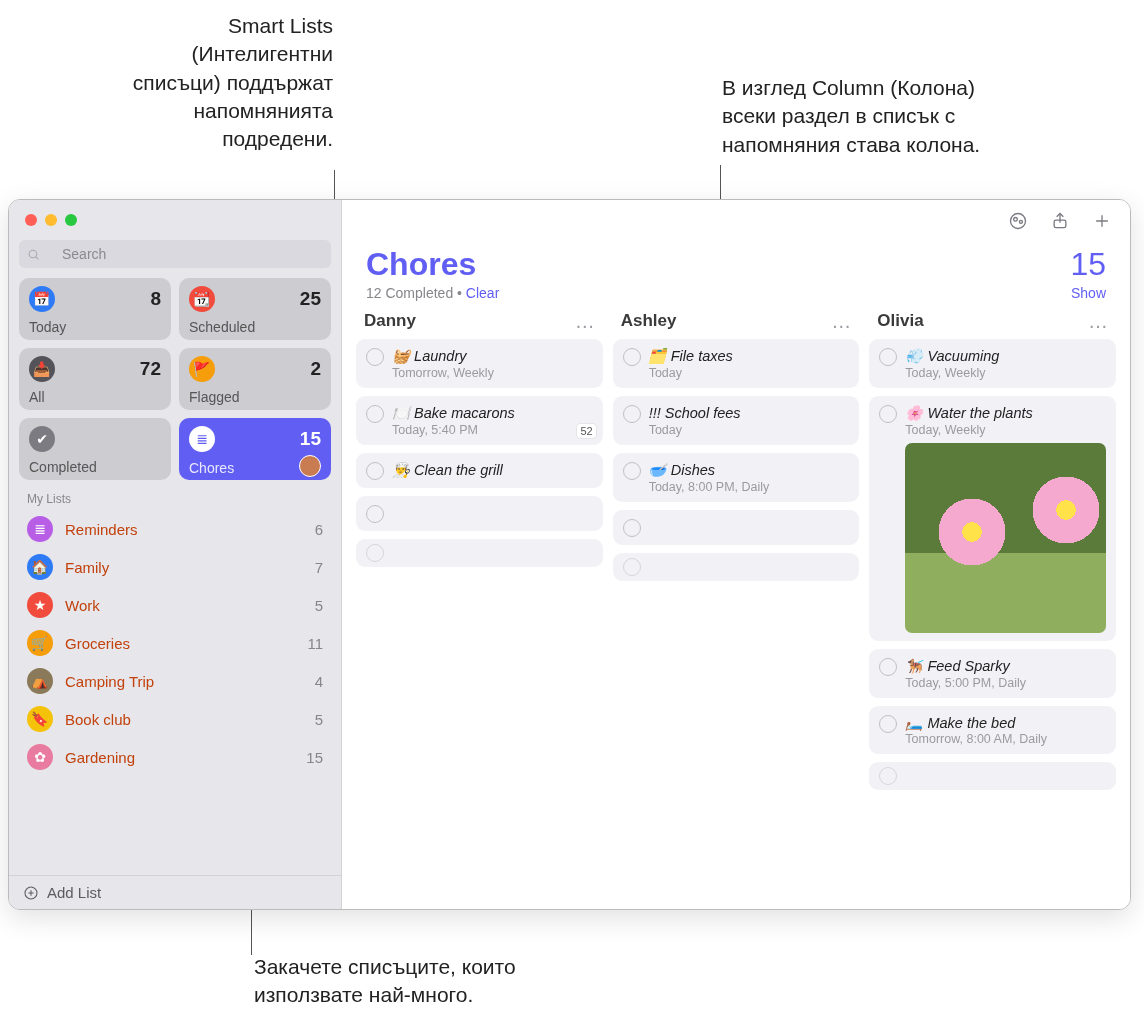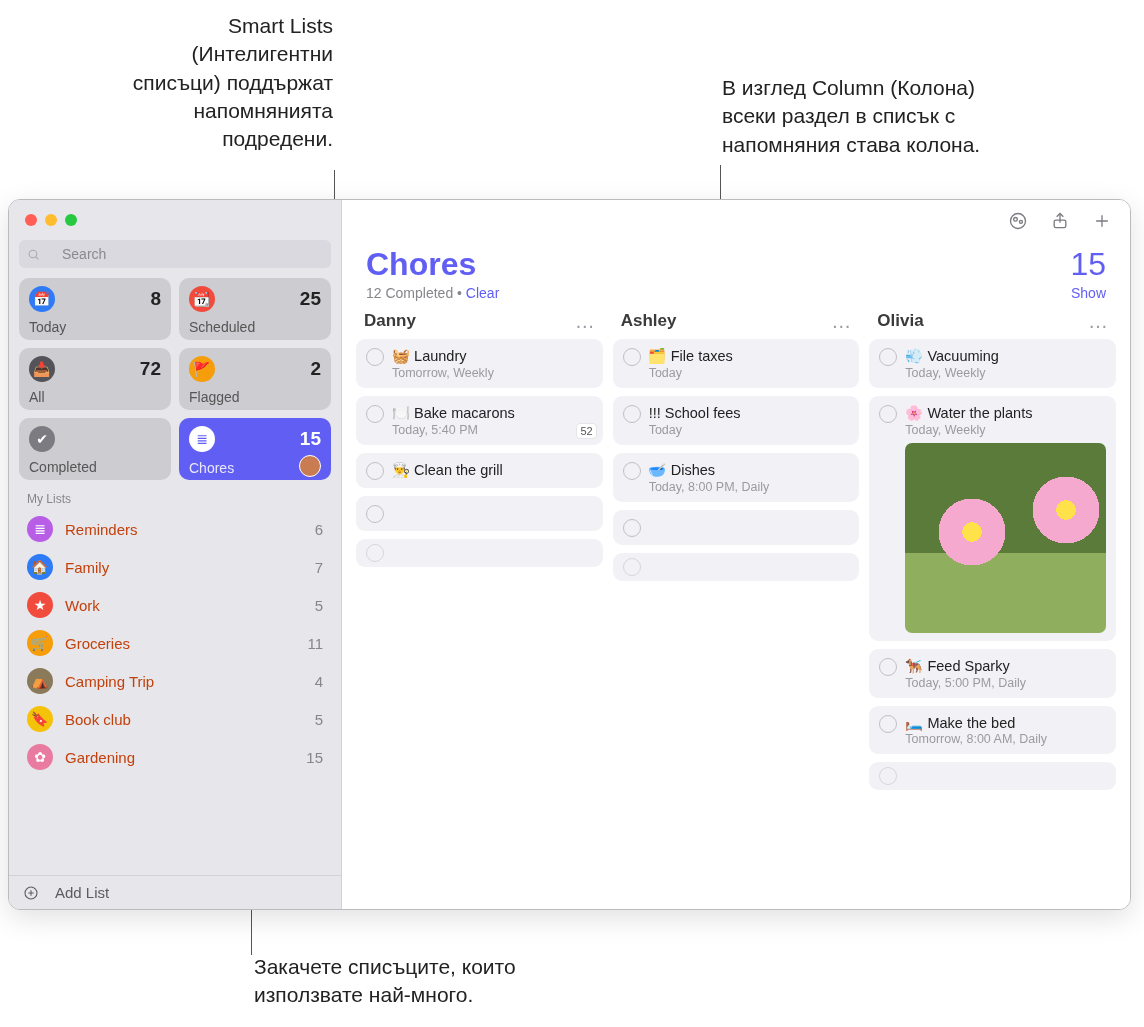--- a/index.html
+++ b/index.html
@@ -95,21 +95,21 @@
   .my-item .bullet {
     width:26px; height:26px; border-radius:50%;
     display:flex; align-items:center; justify-content:center;
     color:#fff; font-size:14px;
   }
   .my-item .name { flex:1; font-size:15px; color:#c2410c;}
   .my-item .cnt { color:#86868b; font-size:15px;}
   .addlist {
     border-top:1px solid #d2d2d6;
     padding:8px 14px;
-    display:flex; align-items:center; gap:16px;
+    display:flex; align-items:center; gap:8px;
     color:#5b5b61; font-size:15px;
     cursor:pointer;
   }
   
   .main { flex:1; display:flex; flex-direction:column; background:#fff; }
   .toolbar {
     height:42px; display:flex; justify-content:flex-end; align-items:center;
     gap:22px; padding:0 18px;
   }
   .toolbar .tb { width:20px; height:20px; color:#7a7a82; cursor:pointer;}
@@ -133,21 +133,21 @@
     align-items:flex-start;
     gap:8px;
     position:relative;
   }
   .task .ring {
     width:18px; height:18px; border-radius:50%;
     border:1.5px solid #bfbfc5; flex-shrink:0;
     margin-top:1px;
   }
   .task .body { flex:1; min-width:0;}
-  .task .title { font-size:14.5px; color:#222; line-height:1.3;}
+  .task .title { font-size:14.5px; color:#222; line-height:1.3;font-style:italic;}
   .task .meta { font-size:12.5px; color:#9a9aa1;}
   .task .corner-badge {
     position:absolute; right:6px; bottom:6px;
     background:#fff; border:1px solid #e5e5e8; border-radius:4px;
     font-size:11px; padding:1px 3px; color:#555;
   }
   .thumb {
     width:100%; height:190px; border-radius:7px; margin-top:6px;
     background:#cfd6dc; position:relative; overflow:hidden;
   }

